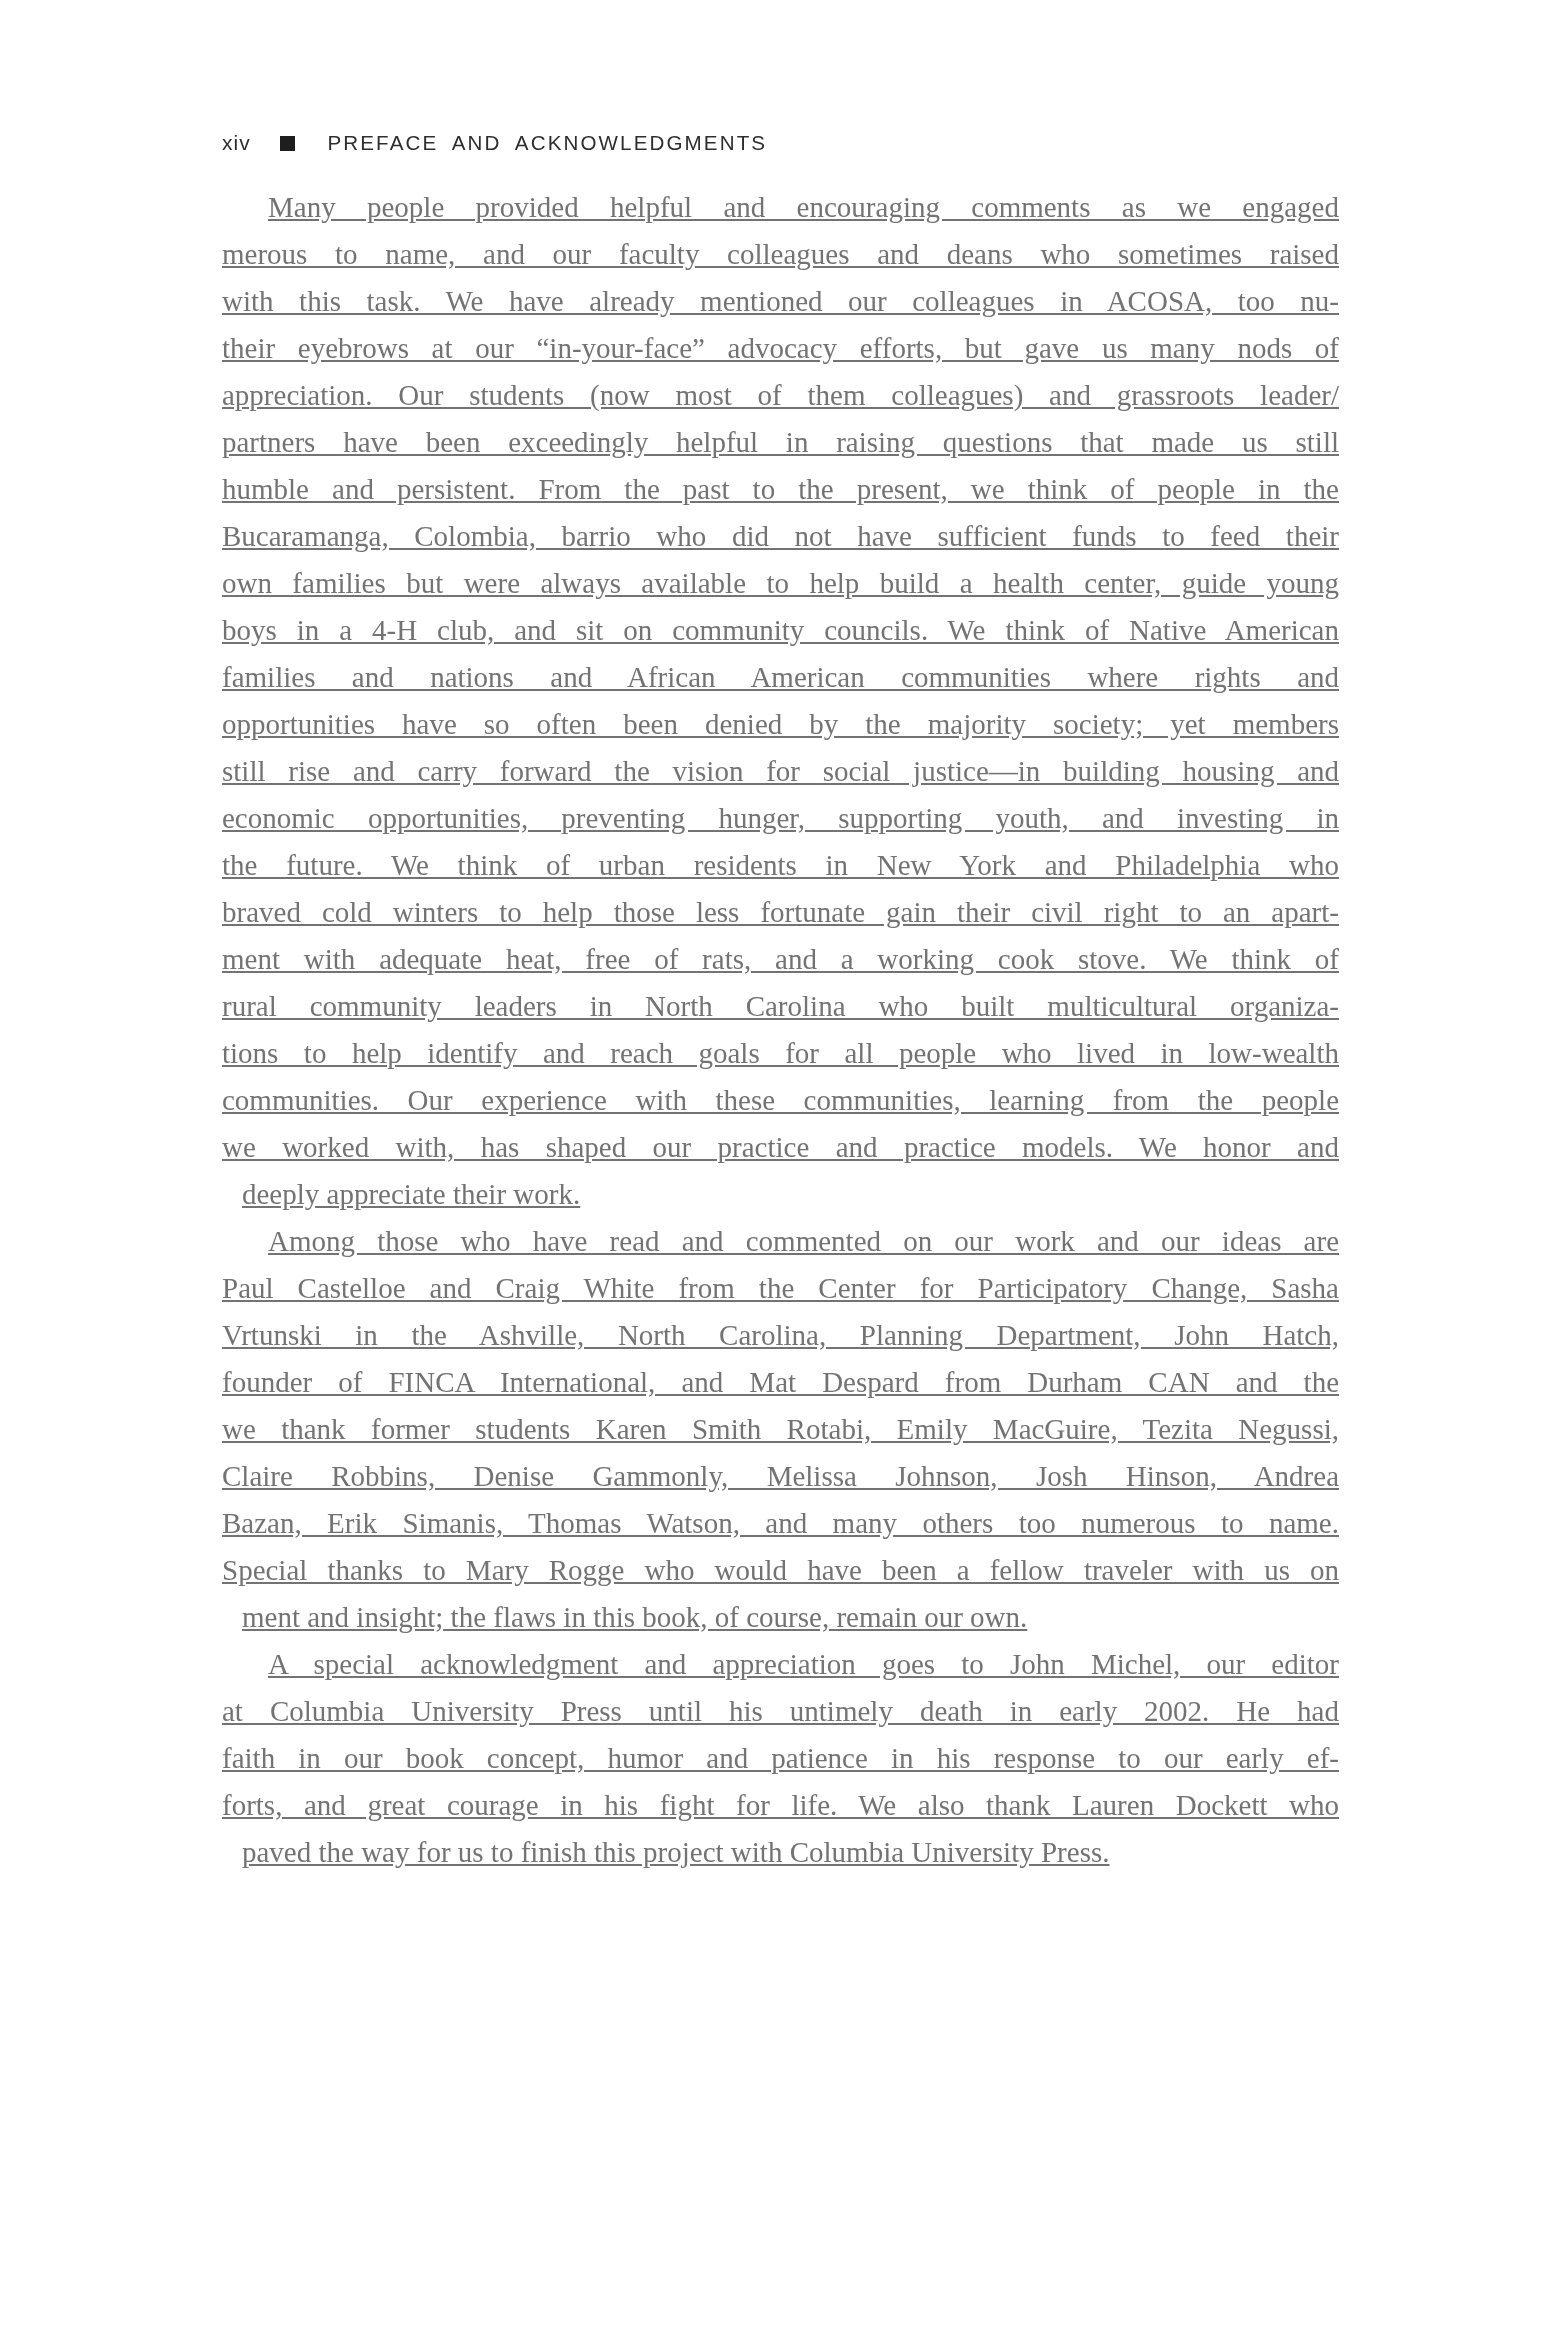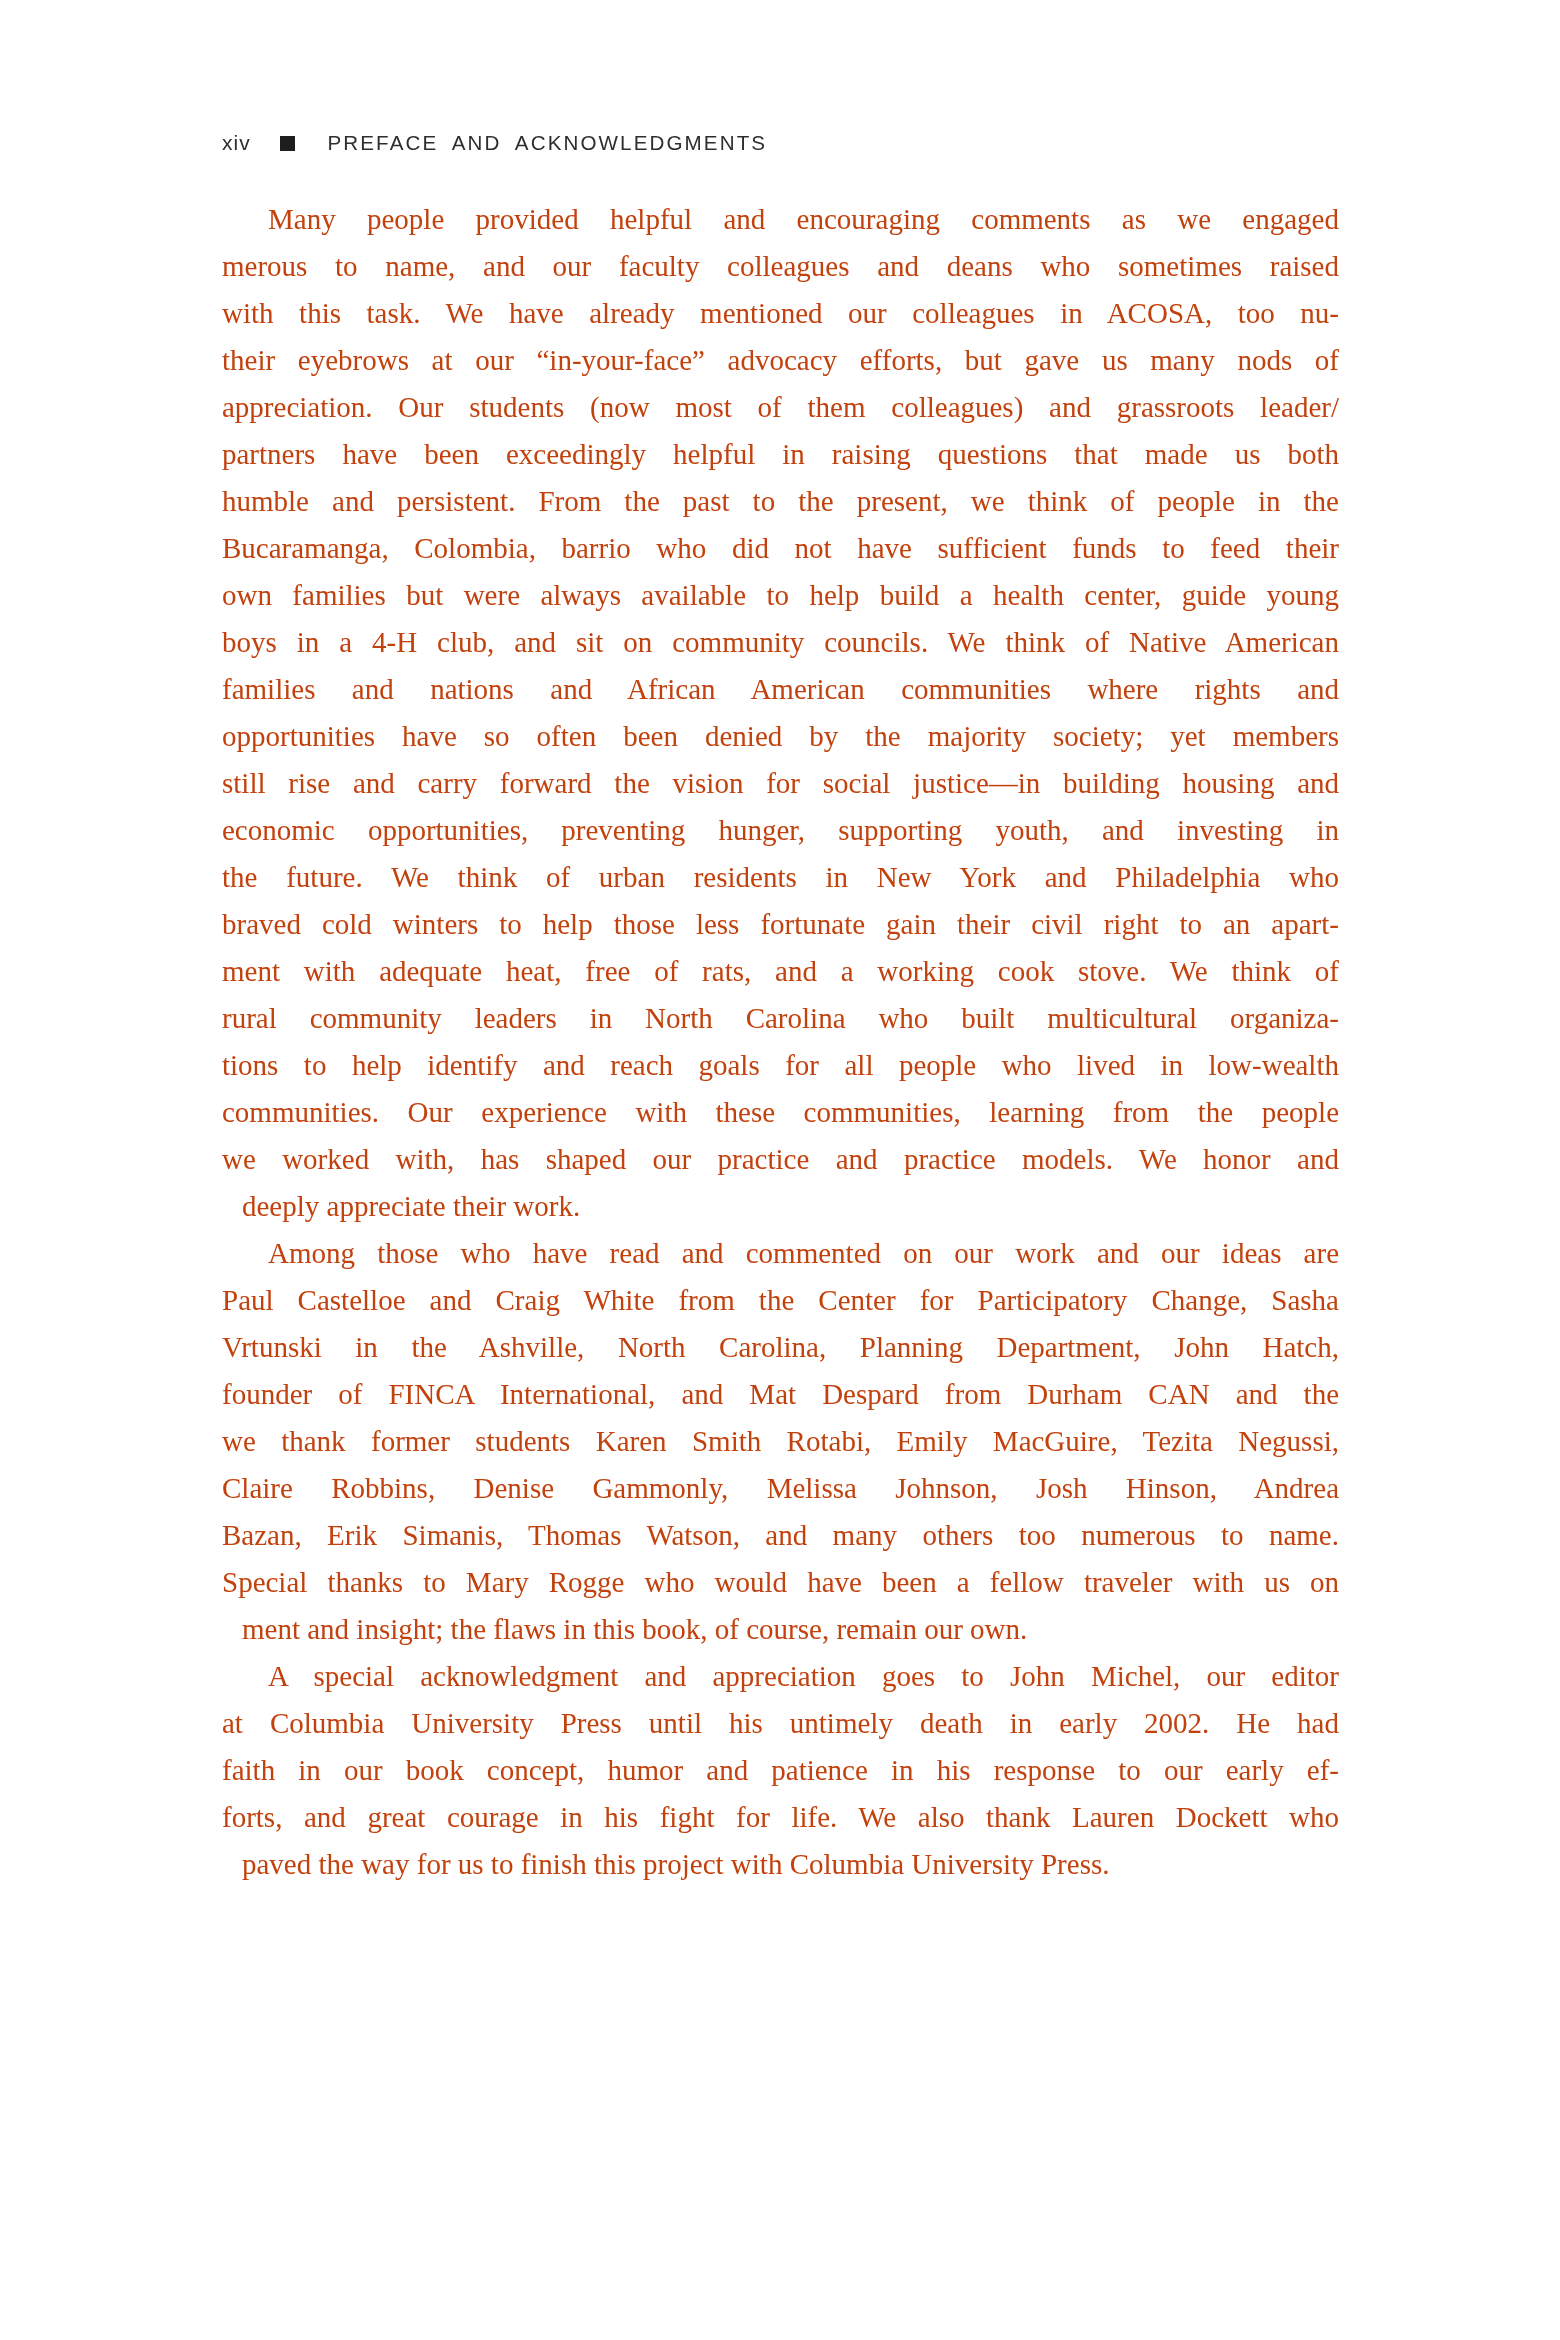--- a/index.html
+++ b/index.html
@@ -38,26 +38,27 @@
   .rh-title {
     font-size: 20.6px;
     letter-spacing: 2.1px;
     word-spacing: 6.7px;
     display: inline-block;
     vertical-align: baseline;
   }
   .text-block {
     position: absolute;
     left: 222px;
-    top: 196px;
+    top: 184px;
     width: 1117px;
     font-family: "Liberation Serif", "DejaVu Serif", serif;
     font-size: 29px;
     line-height: 47px;
-    color: #c2410c;
+    color: #737373;
+    text-decoration: underline;
   }
   .paragraph { margin: 0; padding: 0; }
   .pline {
     text-align: justify;
     text-align-last: justify;
     white-space: normal;
   }
   .pline.first { padding-left: 46px; }
   .pline.last { text-align-last: left; margin-left: 20px; }
 </style>
@@ -68,21 +69,21 @@
   <header class="running-head">
     <span class="folio">xiv</span><span class="sq"></span><span class="rh-title">PREFACE AND ACKNOWLEDGMENTS</span>
   </header>
   <main class="text-block">
       <div class="paragraph">
         <div class="pline first">Many people provided helpful and encouraging comments as we engaged</div>
         <div class="pline">merous to name, and our faculty colleagues and deans who sometimes raised</div>
         <div class="pline">with this task. We have already mentioned our colleagues in ACOSA, too nu-</div>
         <div class="pline">their eyebrows at our “in-your-face” advocacy efforts, but gave us many nods of</div>
         <div class="pline">appreciation. Our students (now most of them colleagues) and grassroots leader/</div>
-        <div class="pline">partners have been exceedingly helpful in raising questions that made us both</div>
+        <div class="pline">partners have been exceedingly helpful in raising questions that made us still</div>
         <div class="pline">humble and persistent. From the past to the present, we think of people in the</div>
         <div class="pline">Bucaramanga, Colombia, barrio who did not have sufficient funds to feed their</div>
         <div class="pline">own families but were always available to help build a health center, guide young</div>
         <div class="pline">boys in a 4-H club, and sit on community councils. We think of Native American</div>
         <div class="pline">families and nations and African American communities where rights and</div>
         <div class="pline">opportunities have so often been denied by the majority society; yet members</div>
         <div class="pline">still rise and carry forward the vision for social justice—in building housing and</div>
         <div class="pline">economic opportunities, preventing hunger, supporting youth, and investing in</div>
         <div class="pline">the future. We think of urban residents in New York and Philadelphia who</div>
         <div class="pline">braved cold winters to help those less fortunate gain their civil right to an apart-</div>

